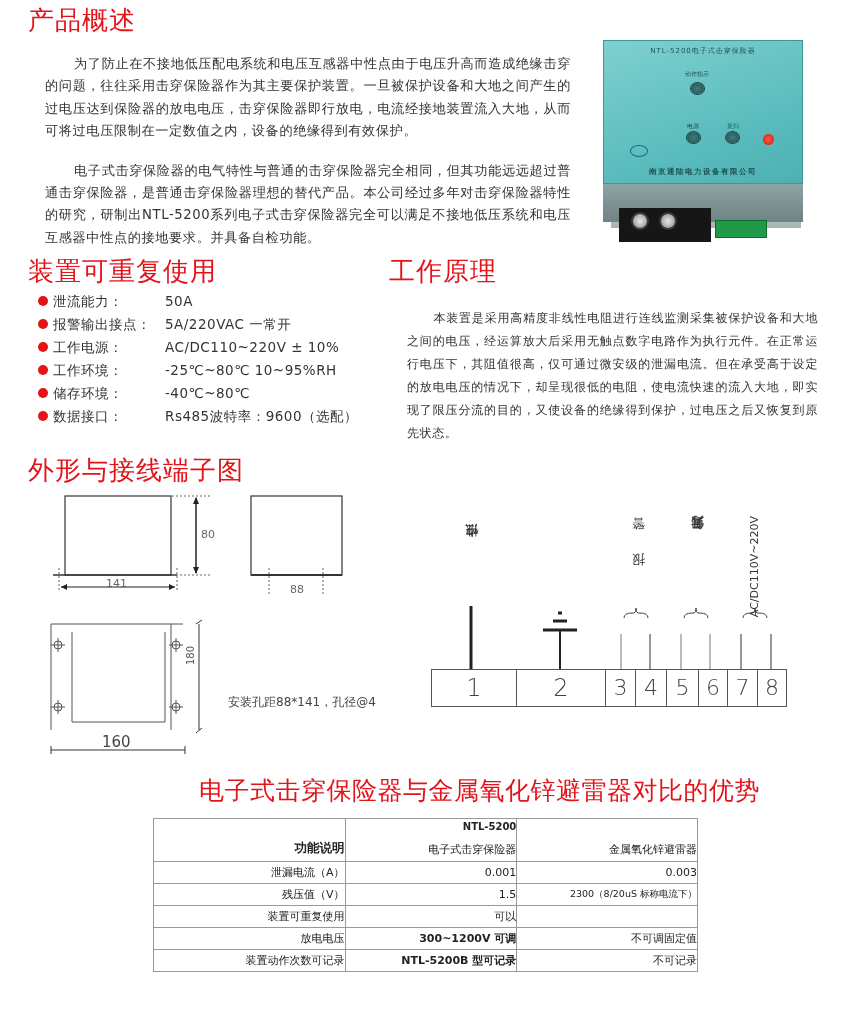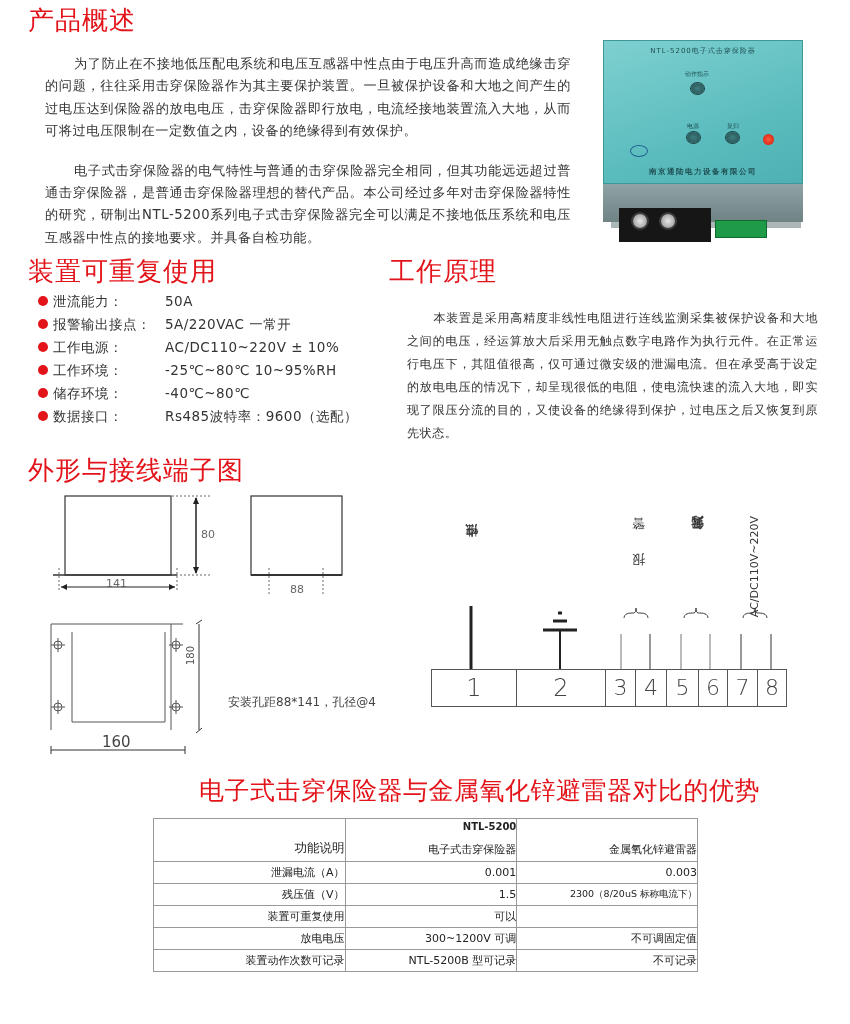--- a/index.html
+++ b/index.html
@@ -61,21 +61,21 @@
                  font-size: 13px; color: #333; white-space: nowrap; }
 
   
   .compare-title { position: absolute; left: 100px; top: 774px; width: 660px; text-align: right;
                    color: #e3131a; font-size: 25px; letter-spacing: 0.5px; }
   table.cmp { position: absolute; left: 153px; top: 818px; width: 545px; border-collapse: collapse;
               font-size: 11px; color: #222; }
   table.cmp td { border: 1px solid #999; text-align: right; height: 21px; padding: 0; }
   table.cmp td.head { height: 38px; vertical-align: bottom; padding-bottom: 4px; }
   table.cmp .ntl { display: block; font-weight: bold; font-size: 10px; margin-bottom: 10px; }
-  .bold { font-weight: normal; }
+  .bold { font-weight: bold; }
 </style>
 </head>
 <body>
 
 <div class="section-title" style="left:28px; top:5px;">产品概述</div>
 <div class="para" style="left:28px; top:36px; width:560px;">
   <p>为了防止在不接地低压配电系统和电压互感器中性点由于电压升高而造成绝缘击穿的问题，往往采用击穿保险器作为其主要保护装置。一旦被保护设备和大地之间产生的过电压达到保险器的放电电压，击穿保险器即行放电，电流经接地装置流入大地，从而可将过电压限制在一定数值之内，设备的绝缘得到有效保护。</p>
   <p>电子式击穿保险器的电气特性与普通的击穿保险器完全相同，但其功能远远超过普通击穿保险器，是普通击穿保险器理想的替代产品。本公司经过多年对击穿保险器特性的研究，研制出NTL-5200系列电子式击穿保险器完全可以满足不接地低压系统和电压互感器中性点的接地要求。并具备自检功能。</p>
 </div>
 

